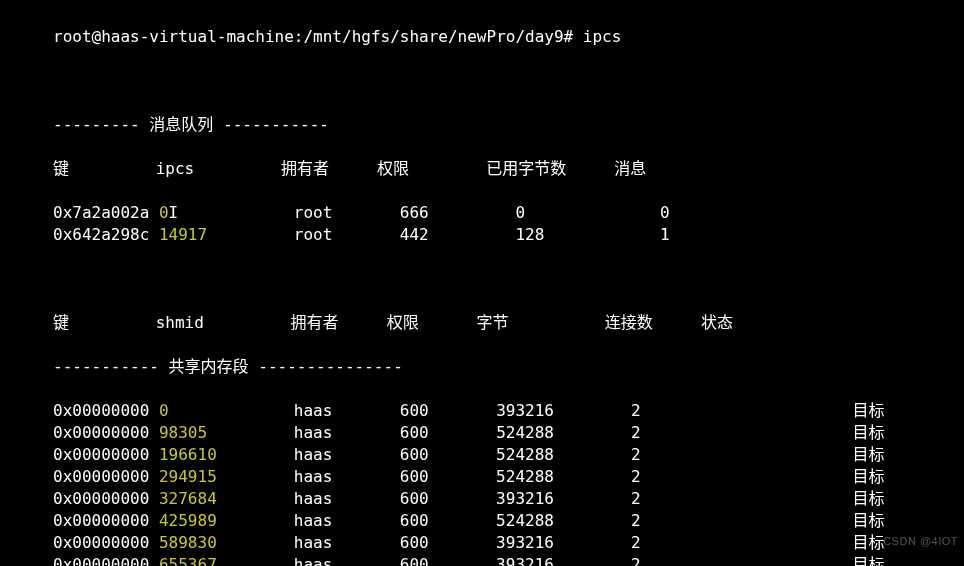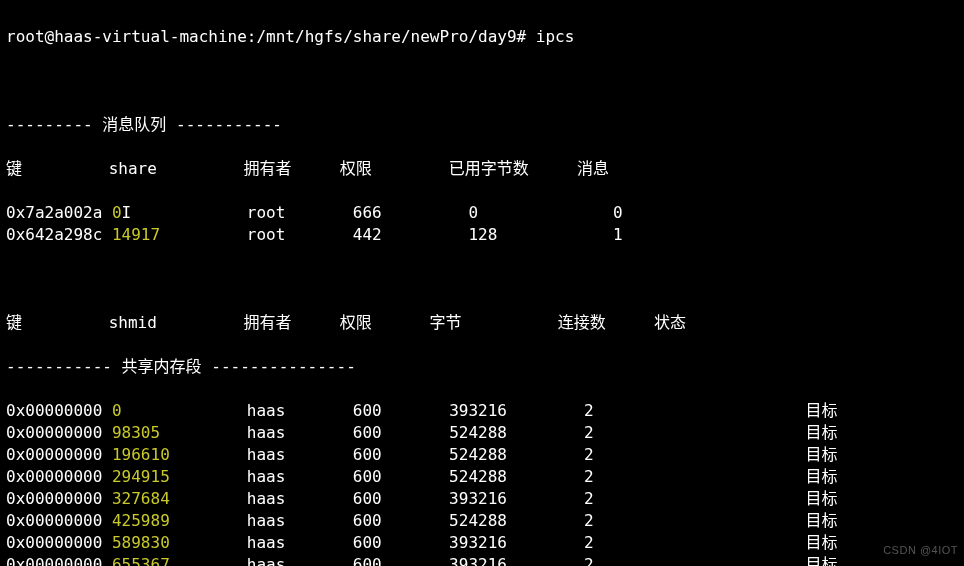--- a/index.html
+++ b/index.html
@@ -14,39 +14,39 @@
   }
   .term{
     padding:4px 6px;
     white-space:pre;
   }
   .prompt-user{color:#fff;}
   .cmd{color:#fff;}
   .yellow{color:#c9c92b;}
   .cursor{color:#fff;}
   .dashes{color:#fff;}
-  .row{display:block;}
+  .row{display:block;margin-left:47px;}
   .watermark{
     position:absolute;
-    right:6px;bottom:5px;
+    right:6px;bottom:14px;
     font-size:11px;
     color:#555;
     font-family:sans-serif;
     letter-spacing:0.5px;
     margin-top:36px;
   }
 </style>
 </head>
 <body>
 
 <div class="term">
 <span class="row"><span class="prompt-user">root@haas-virtual-machine</span><span>:</span><span>/mnt/hgfs/share/newPro/day9</span><span># </span><span class="cmd">ipcs</span></span>
 <span class="row"> </span>
 <span class="row"><span class="dashes">---------</span> <span>消息队列</span> <span class="dashes">-----------</span></span>
-<span class="row" id="mq-head">键         share         拥有者     权限        已用字节数     消息</span>
+<span class="row" id="mq-head">键         ipcs         拥有者     权限        已用字节数     消息</span>
 <span id="mq-rows"><span class="row"><span>0x7a2a002a </span><span class="yellow">0</span><span class="cursor">I</span><span>            root       666         0              0</span></span><span class="row"><span>0x642a298c </span><span class="yellow">14917</span><span>         root       442         128            1</span></span></span>
 <span class="row"> </span>
 <span class="row" id="shm-head">键         shmid         拥有者     权限      字节          连接数     状态</span>
 <span class="row"><span class="dashes">-----------</span> <span>共享内存段</span> <span class="dashes">---------------</span></span>
 <span id="shm-rows"><span class="row"><span>0x00000000 </span><span class="yellow">0</span><span>             haas       600       393216        2                      目标</span></span><span class="row"><span>0x00000000 </span><span class="yellow">98305</span><span>         haas       600       524288        2                      目标</span></span><span class="row"><span>0x00000000 </span><span class="yellow">196610</span><span>        haas       600       524288        2                      目标</span></span><span class="row"><span>0x00000000 </span><span class="yellow">294915</span><span>        haas       600       524288        2                      目标</span></span><span class="row"><span>0x00000000 </span><span class="yellow">327684</span><span>        haas       600       393216        2                      目标</span></span><span class="row"><span>0x00000000 </span><span class="yellow">425989</span><span>        haas       600       524288        2                      目标</span></span><span class="row"><span>0x00000000 </span><span class="yellow">589830</span><span>        haas       600       393216        2                      目标</span></span><span class="row"><span>0x00000000 </span><span class="yellow">655367</span><span>        haas       600       393216        2                      目标</span></span></span>
 </div>
 
 <div class="watermark">CSDN @4IOT</div>
 
 </body></html>

